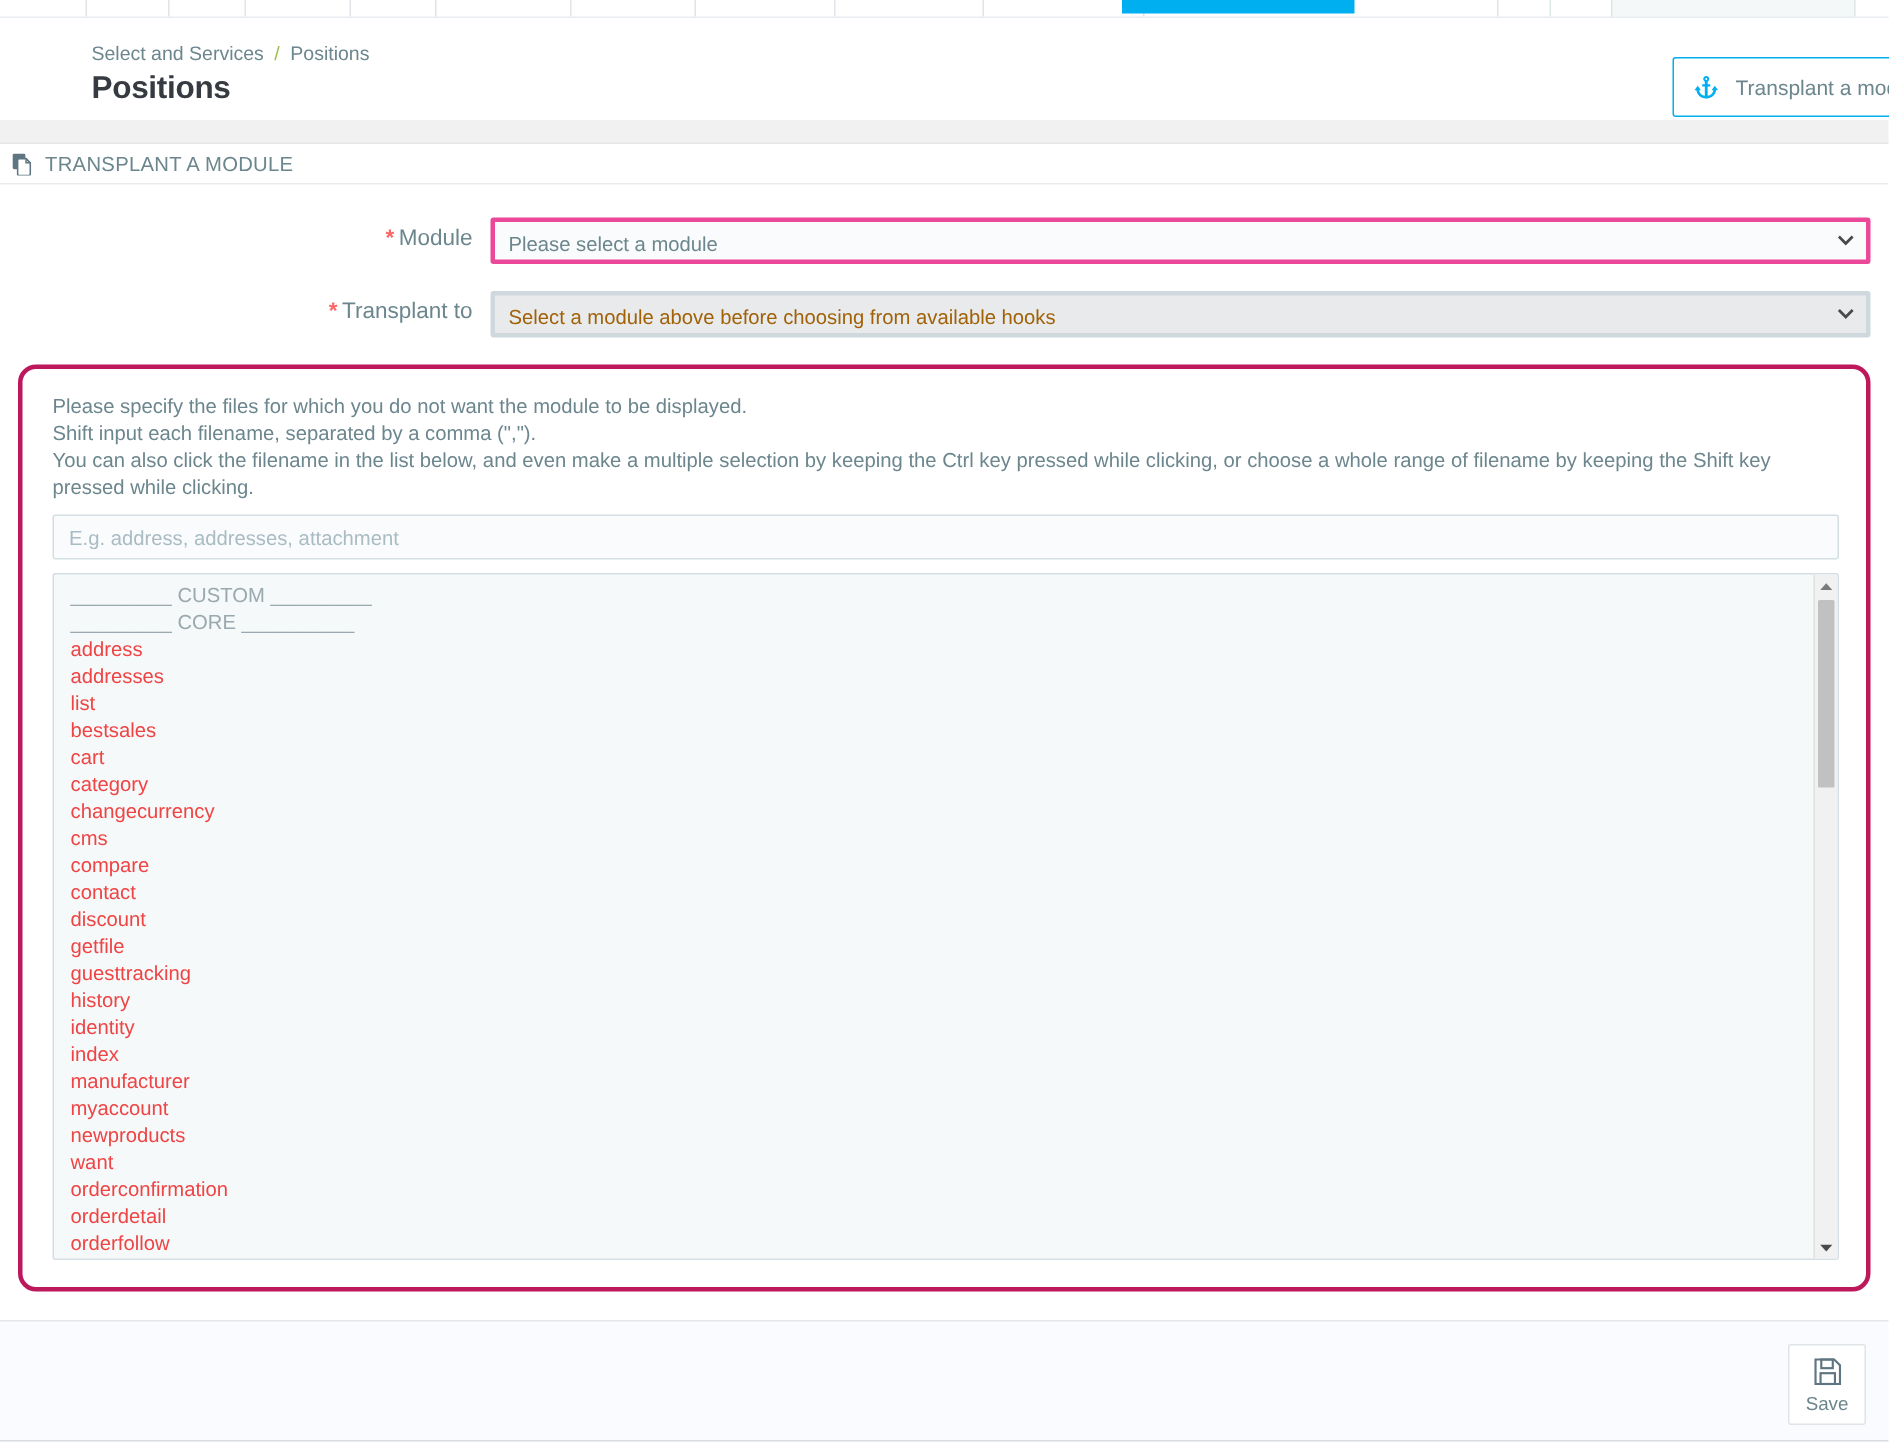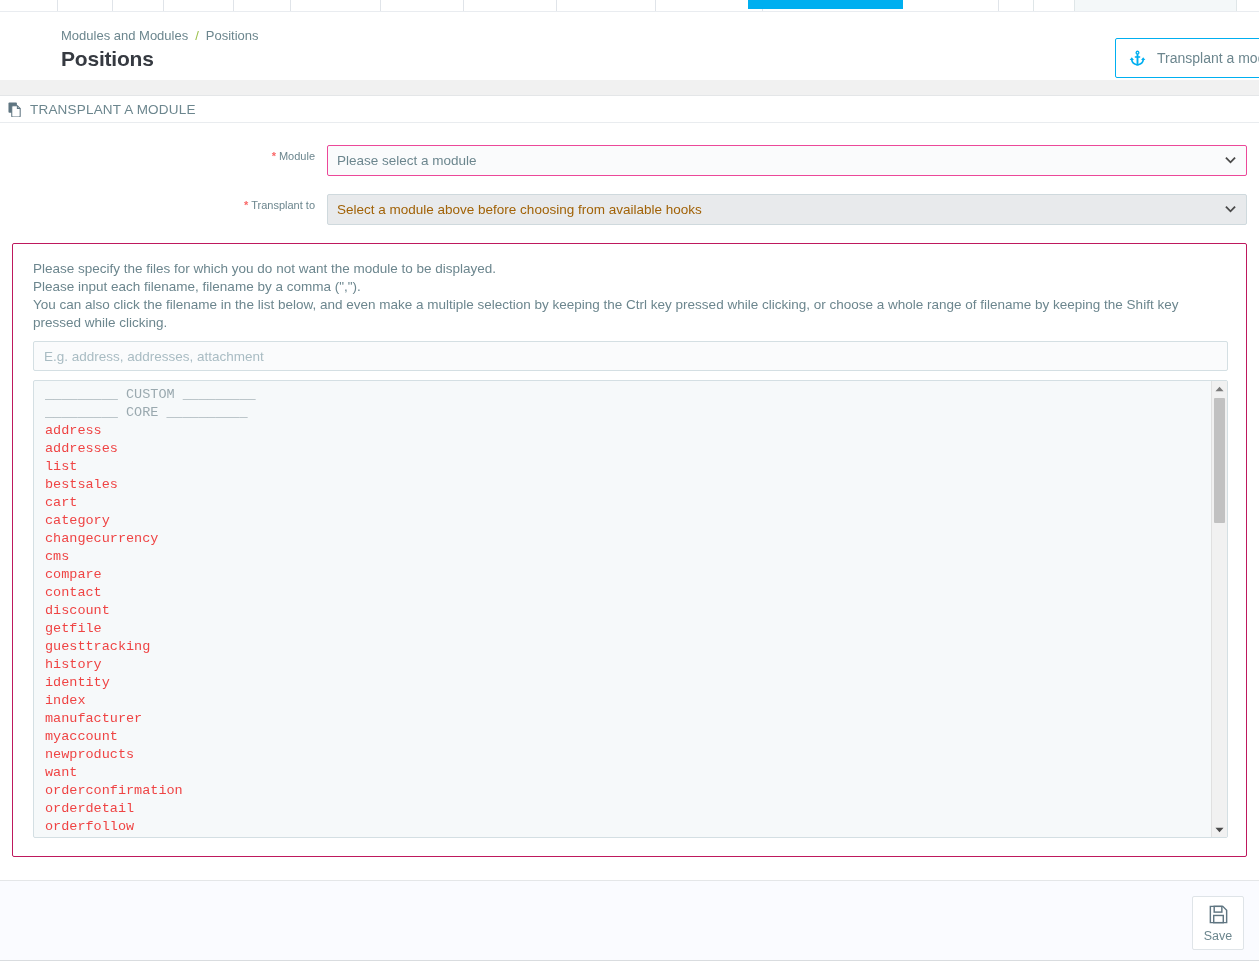--- a/index.html
+++ b/index.html
@@ -90,51 +90,51 @@
   }
   .panel-head .copy-icon { line-height: 0; }
   .panel-body { padding: 22px 12px 26px 12px; }
 
   
   .form-row { display: flex; align-items: flex-start; margin-bottom: 18px; }
   .form-row:last-child { margin-bottom: 0; }
   .col-label {
     width: 315px; flex: 0 0 315px;
     text-align: right; padding-right: 12px; padding-top: 5px;
-    font-size: 11px; color: #6c868e; white-space: nowrap;
+    font-size: 15px; color: #6c868e; white-space: nowrap;
   }
   .req { color: #fa6767; font-weight: bold; margin-right: 3px; }
   .col-field { flex: 1 1 auto; min-width: 0; }
 
   select.pf-select {
     -webkit-appearance: none; -moz-appearance: none; appearance: none;
     width: 100%; height: 31px;
     padding: 0 28px 0 9px;
     font-family: "Liberation Sans", sans-serif;
     font-size: 13.5px; color: #6c868e;
     background-color: #fafbfc;
-    border: 1px solid #ec4899;
+    border: 3px solid #ec4899;
     border-radius: 2px;
     line-height: 29px;
   }
   select.pf-select.disabled {
     background-color: #e8eaec;
     border-color: #cfd9dd;
     color: #a16207;
   }
   .select-wrap { position: relative; }
   .select-wrap .chev {
     position: absolute; right: 11px; top: 11px;
     pointer-events: none; line-height: 0;
   }
 
   
   .exceptions-box {
-    border: 1px solid #be185d;
-    border-radius: 2px;
+    border: 3px solid #be185d;
+    border-radius: 12px;
     background: #ffffff;
     padding: 16px 18px 18px 20px;
   }
   .exc-text { font-size: 13.5px; color: #6c868e; line-height: 18px; }
   .exc-text p { margin: 0; }
   .exc-input {
     display: block; width: 100%; height: 30px; margin-top: 9px;
     padding: 0 10px;
     font-family: "Liberation Sans", sans-serif;
     font-size: 13.5px; color: #a16207;
@@ -149,21 +149,20 @@
     height: 458px;
     border: 1px solid #d4dfe3;
     border-radius: 2px;
     background: #f6f9fa;
     overflow: hidden;
   }
   .listbox {
     position: absolute; inset: 0 16px 0 0;
     padding: 5px 0 0 11px;
     overflow: hidden;
-    font-family: Liberation Mono, monospace;
   }
   .lb-item {
     height: 18px; line-height: 18px;
     font-size: 13.5px; color: #ef4444;
     white-space: nowrap; cursor: default;
   }
   .lb-item.sep { color: #9aa9af; }
 
   
   .lb-scroll {
@@ -219,21 +218,21 @@
   <div class="divider" style="left:762px"></div>
   <div class="divider" style="left:998px"></div>
   <div class="active-tab"></div>
   <div class="mini-box a"></div>
   <div class="mini-box b"></div>
 </div>
 
 <div class="page-header">
 
   <div class="breadcrumb">
-    <a href="#">Modules and Modules</a><span class="sep">/</span><span>Positions</span>
+    <a href="#">Select and Services</a><span class="sep">/</span><span>Positions</span>
   </div>
 
   <div class="page-title">Positions</div>
 
   <button class="btn-transplant">
     <span class="anchor-icon">
       <svg width="19" height="19" viewBox="0 0 24 24" fill="#00aff0" aria-hidden="true">
         <path d="M12 2a2.6 2.6 0 0 0-1.2 4.9V9H8.6v2h2.2v7.8c-2.5-.35-4.5-2.3-4.9-4.8h1.6L4.8 10.4 2.1 14h1.6c.45 3.6 3.4 6.4 7.05 6.8v.2h2.5v-.2c3.65-.4 6.6-3.2 7.05-6.8h1.6l-2.7-3.6-2.7 3.6h1.6c-.4 2.5-2.4 4.45-4.9 4.8V11h2.2V9h-2.2V6.9A2.6 2.6 0 0 0 12 2zm0 1.8a.85.85 0 1 1 0 1.7.85.85 0 0 1 0-1.7z"></path>
       </svg>
     </span>
@@ -294,21 +293,21 @@
         </div>
       </div>
     </div>
 
     <div class="form-row">
       <div class="col-field">
         <div class="exceptions-box">
 
           <div class="exc-text">
             <p>Please specify the files for which you do not want the module to be displayed.</p>
-            <p>Please input each filename, filename by a comma (",").</p>
+            <p>Shift input each filename, separated by a comma (",").</p>
             <p>You can also click the filename in the list below, and even make a multiple selection by keeping the Ctrl key pressed while clicking, or choose a whole range of filename by keeping the Shift key pressed while clicking.</p>
           </div>
 
           <input class="exc-input" type="text" placeholder="E.g. address, addresses, attachment" style="">
 
           <div class="listbox-wrap">
             <div class="listbox" id="listbox">
                 <div class="lb-item sep">_________ CUSTOM _________</div>
                 <div class="lb-item sep">_________ CORE __________</div>
                 <div class="lb-item">address</div>

